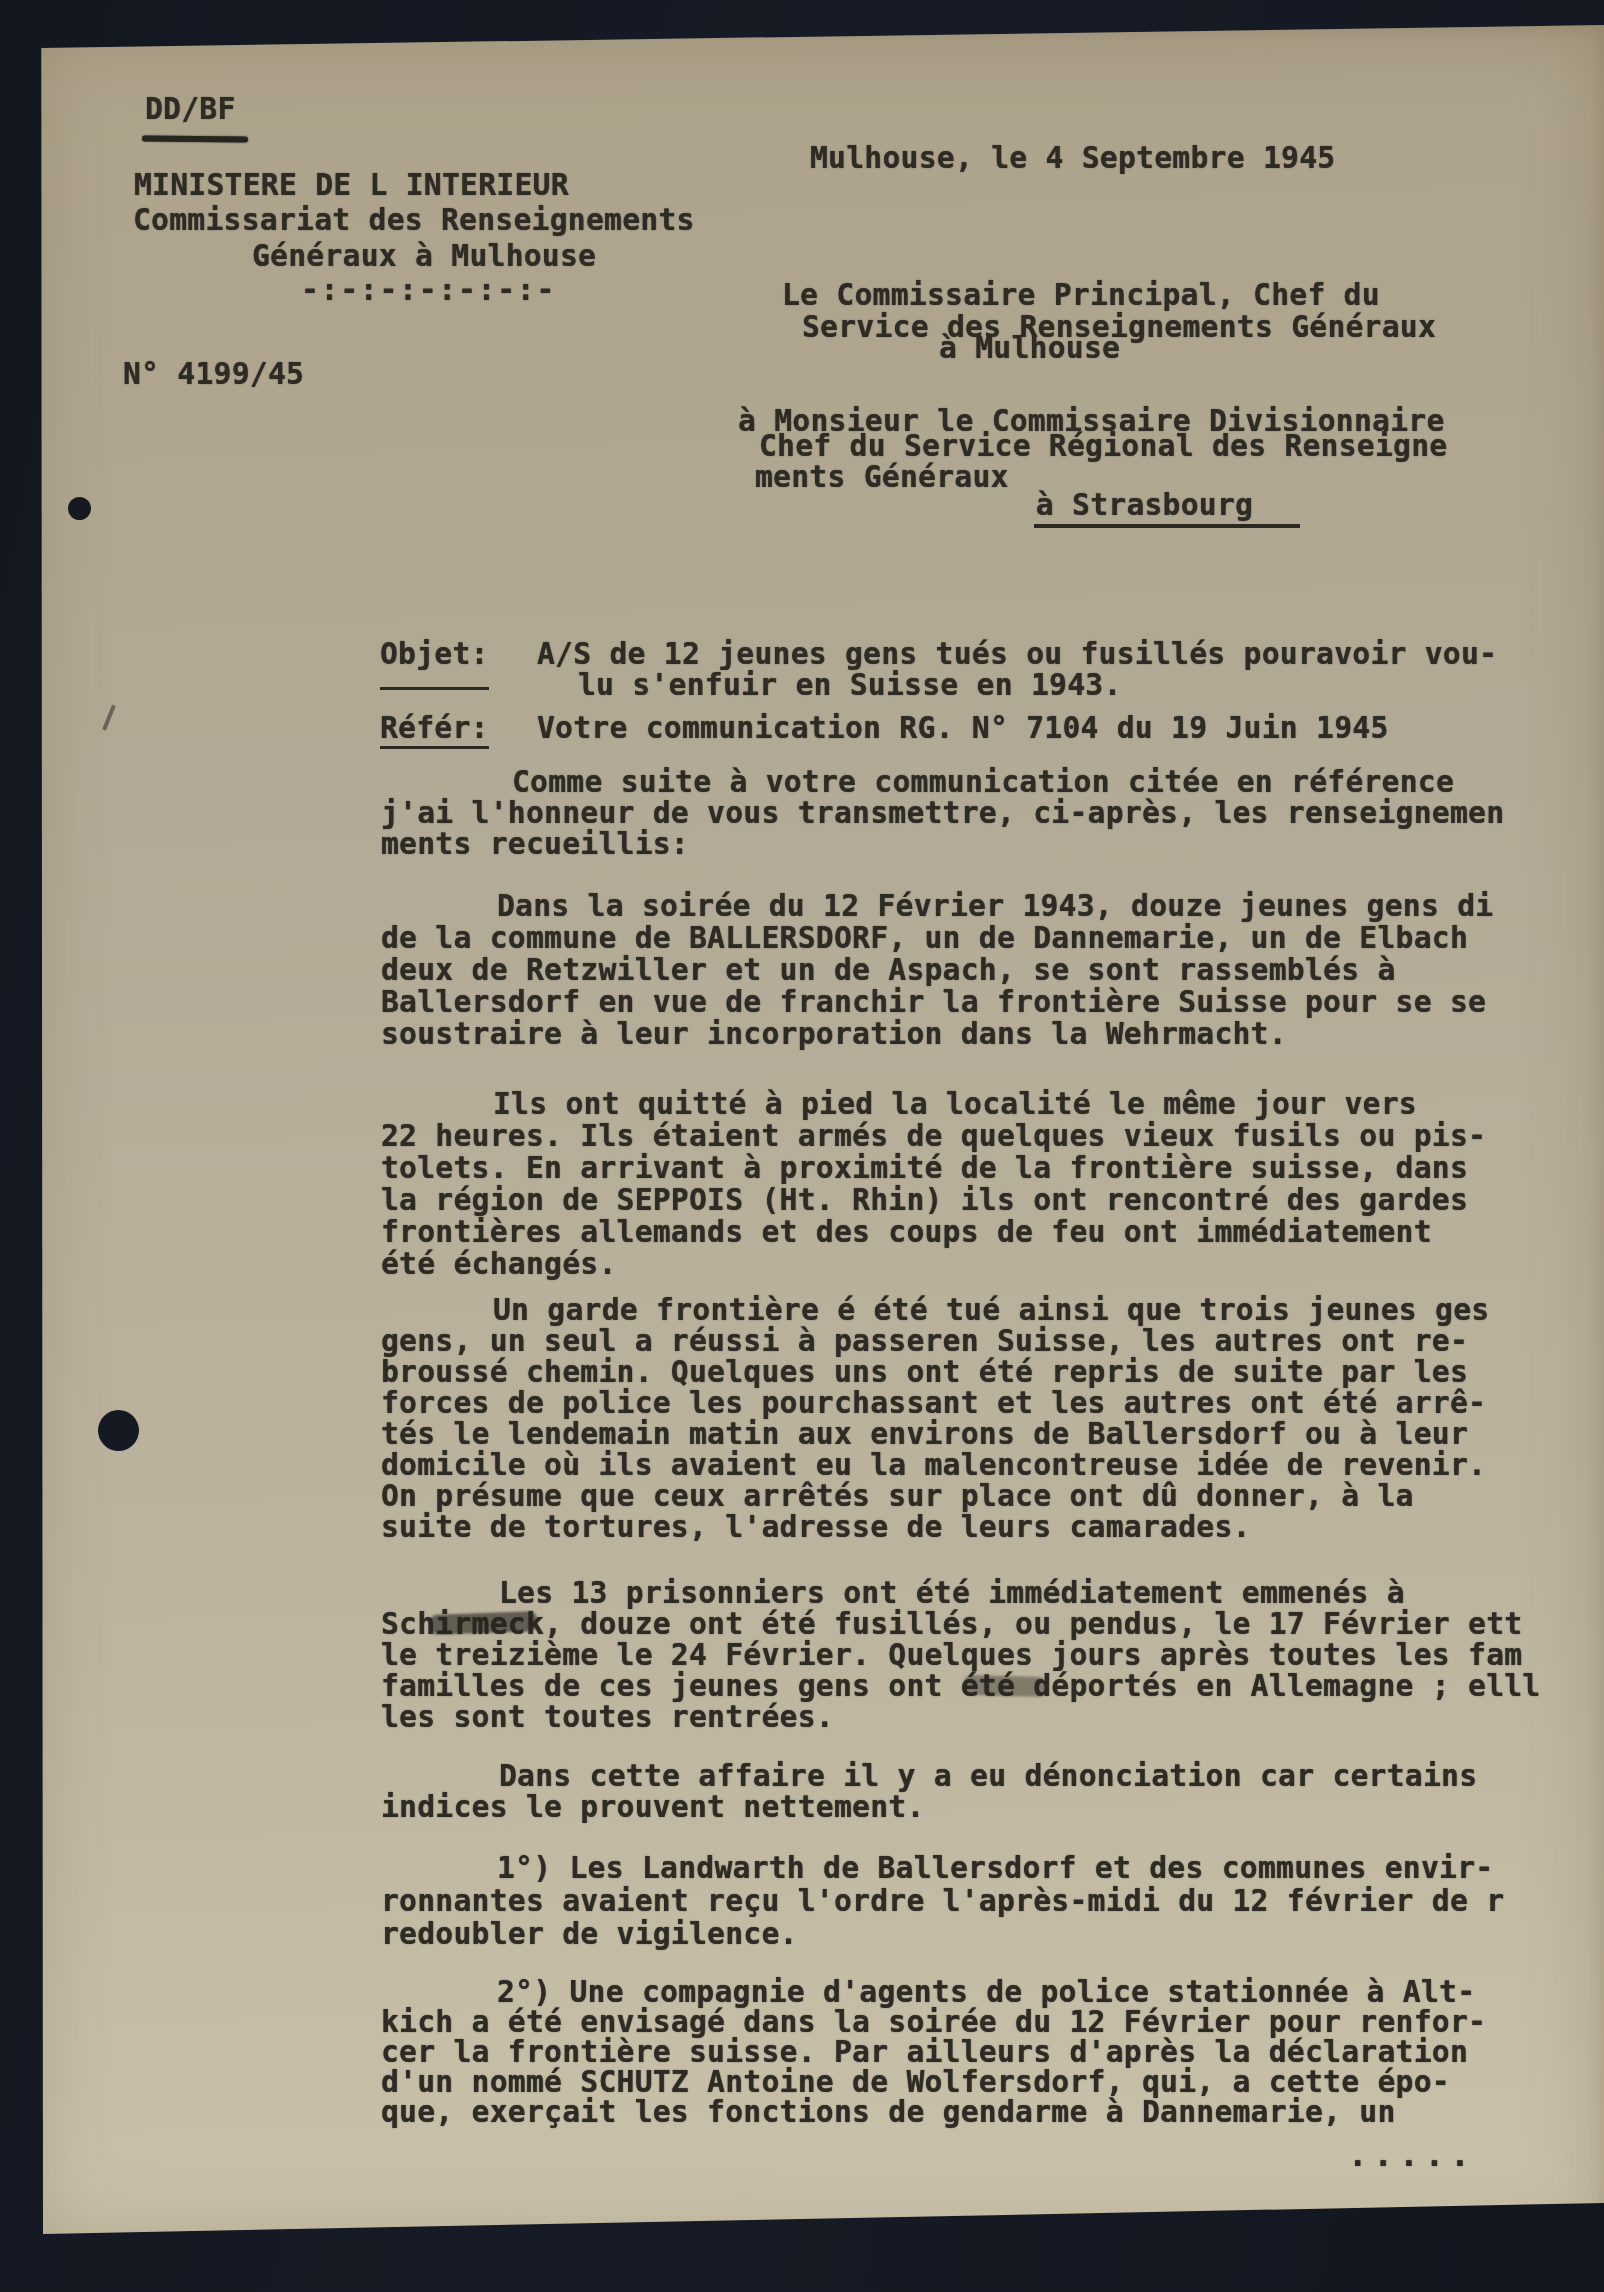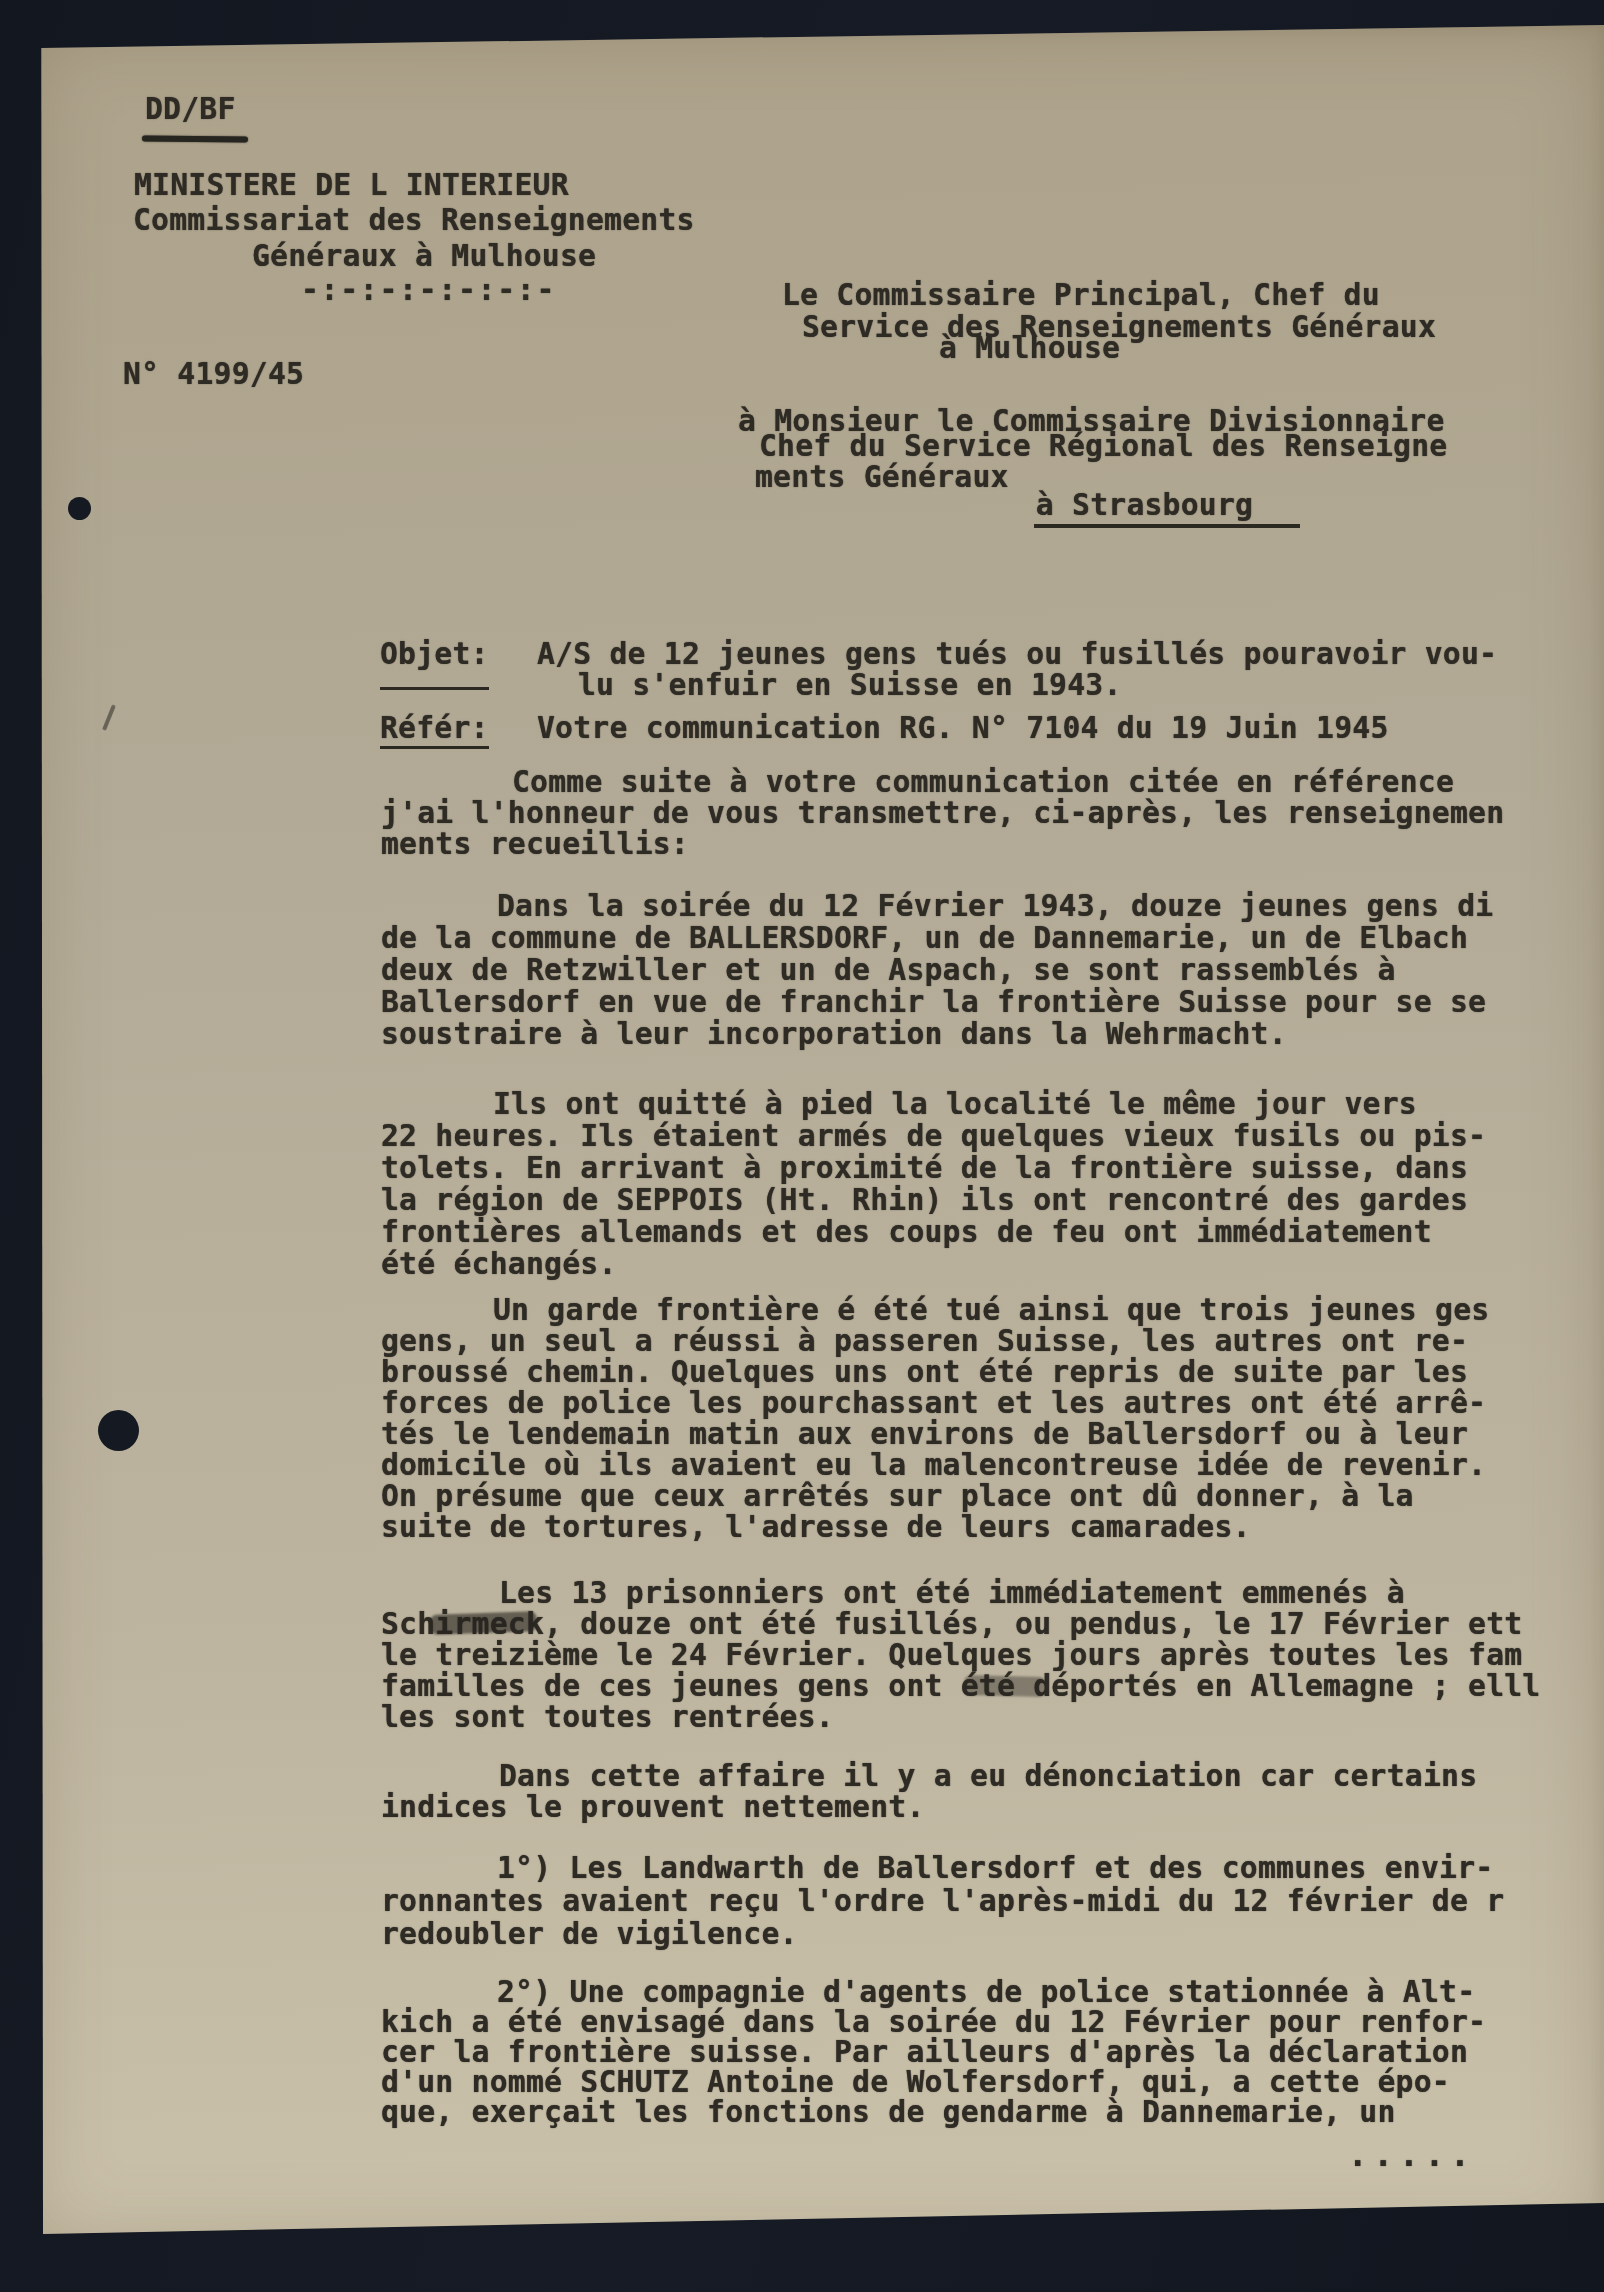--- a/index.html
+++ b/index.html
@@ -63,20 +63,21 @@
 
   <div class="tw dd">DD/BF</div>
   <div class="dd-line"></div>
 
   <div class="tw min1">MINISTERE DE L INTERIEUR</div>
   <div class="tw min2">Commissariat des Renseignements</div>
   <div class="tw min3">Généraux à Mulhouse</div>
   <div class="tw sep">-:-:-:-:-:-:-</div>
   <div class="tw num">N° 4199/45</div>
 
+  <div class="tw date">Mulhouse, le 4 Septembre 1945</div>
 
   <div class="tw from0">Le Commissaire Principal, Chef du</div>
   <div class="tw from1">Service des Renseignements Généraux</div>
   <div class="tw from2">à Mulhouse</div>
 
   <div class="tw to0">à Monsieur le Commissaire Divisionnaire</div>
   <div class="tw to1">Chef du Service Régional des Renseigne</div>
   <div class="tw to2">ments Généraux</div>
   <div class="tw tocity">à Strasbourg</div>
 

